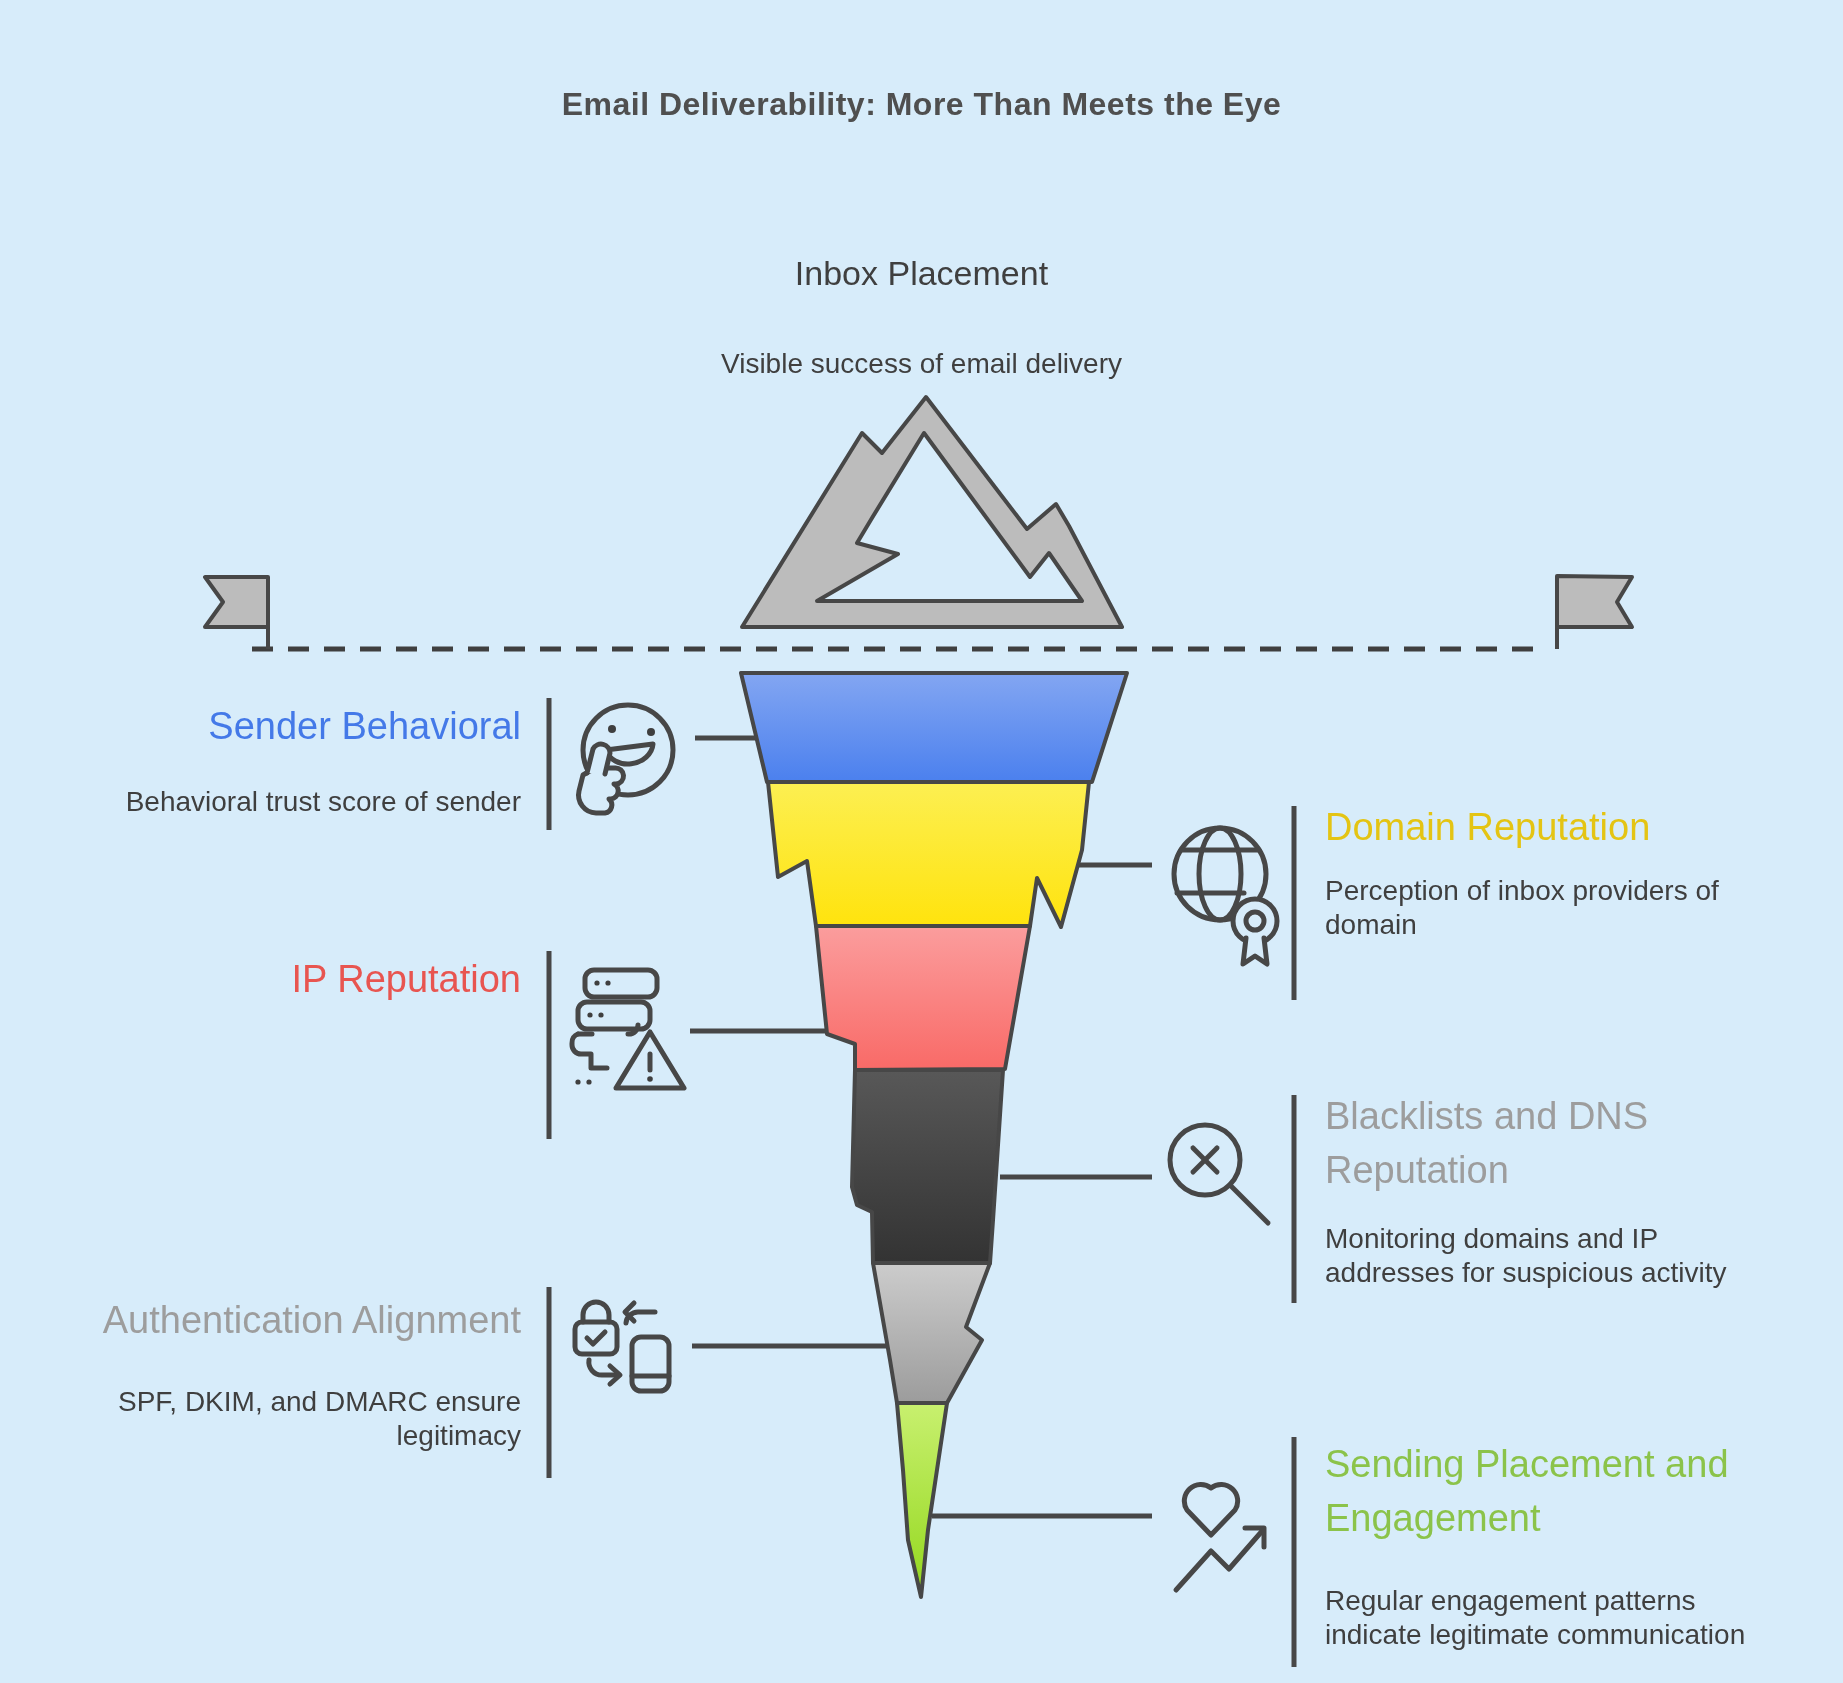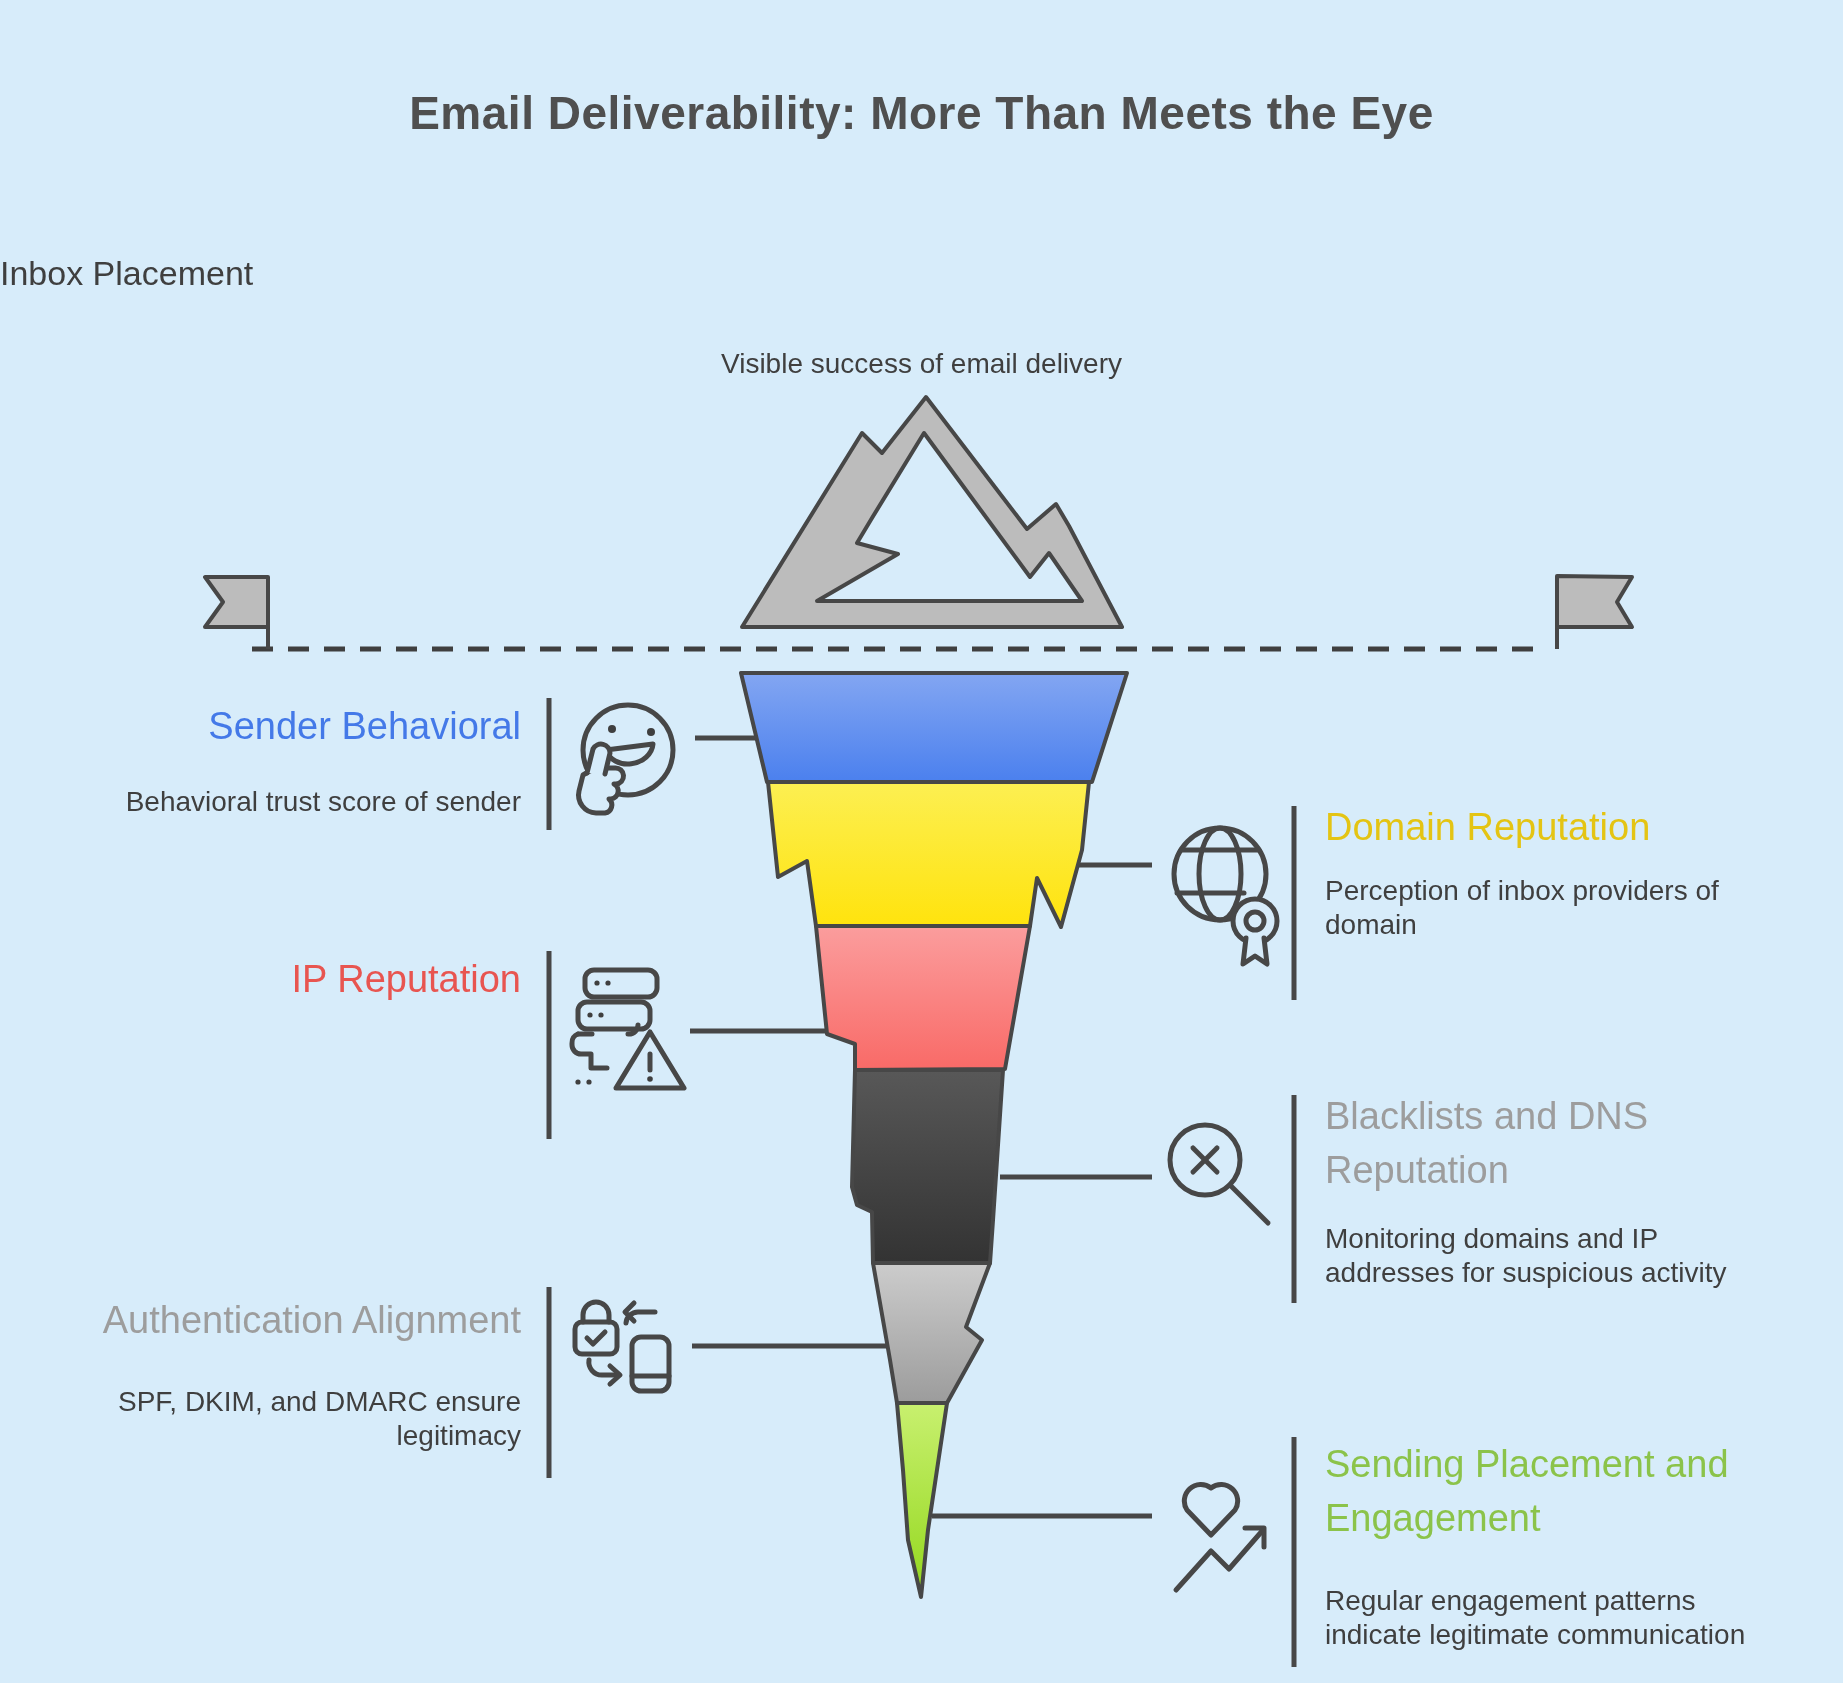--- a/index.html
+++ b/index.html
@@ -6,25 +6,25 @@
   .canvas{
     position:relative;width:1843px;height:1683px;
     background:var(--bg,#d7ecfa);
     font-family:"Liberation Sans",sans-serif;
     overflow:hidden;
   }
   .gfx{position:absolute;left:0;top:0;z-index:0;}
   .txt{position:absolute;z-index:2;}
   .main-title{
     left:0;top:86px;width:1843px;text-align:center;
-    font-size:46px;font-weight:700;color:var(--ink-strong,#4f4f4f);
+    font-size:32px;font-weight:700;color:var(--ink-strong,#4f4f4f);
     letter-spacing:.5px;
   }
   .surface-title{
-    left:0;top:254px;width:1843px;
+    left:0;top:254px;width:1843px;text-align:center;
     font-size:34px;font-weight:400;color:var(--ink,#3f3f3f);
   }
   .surface-sub{
     left:0;top:348px;width:1843px;text-align:center;
     font-size:28px;font-weight:400;color:var(--ink,#3f3f3f);
   }
   .sec-title{font-size:38px;font-weight:500;line-height:1.42;}
   .sec-body{font-size:28px;font-weight:400;color:var(--ink,#3f3f3f);line-height:1.22;}
   .left-col{text-align:right;}
   .t-sender{color:var(--title-sender,#4479e8);}

